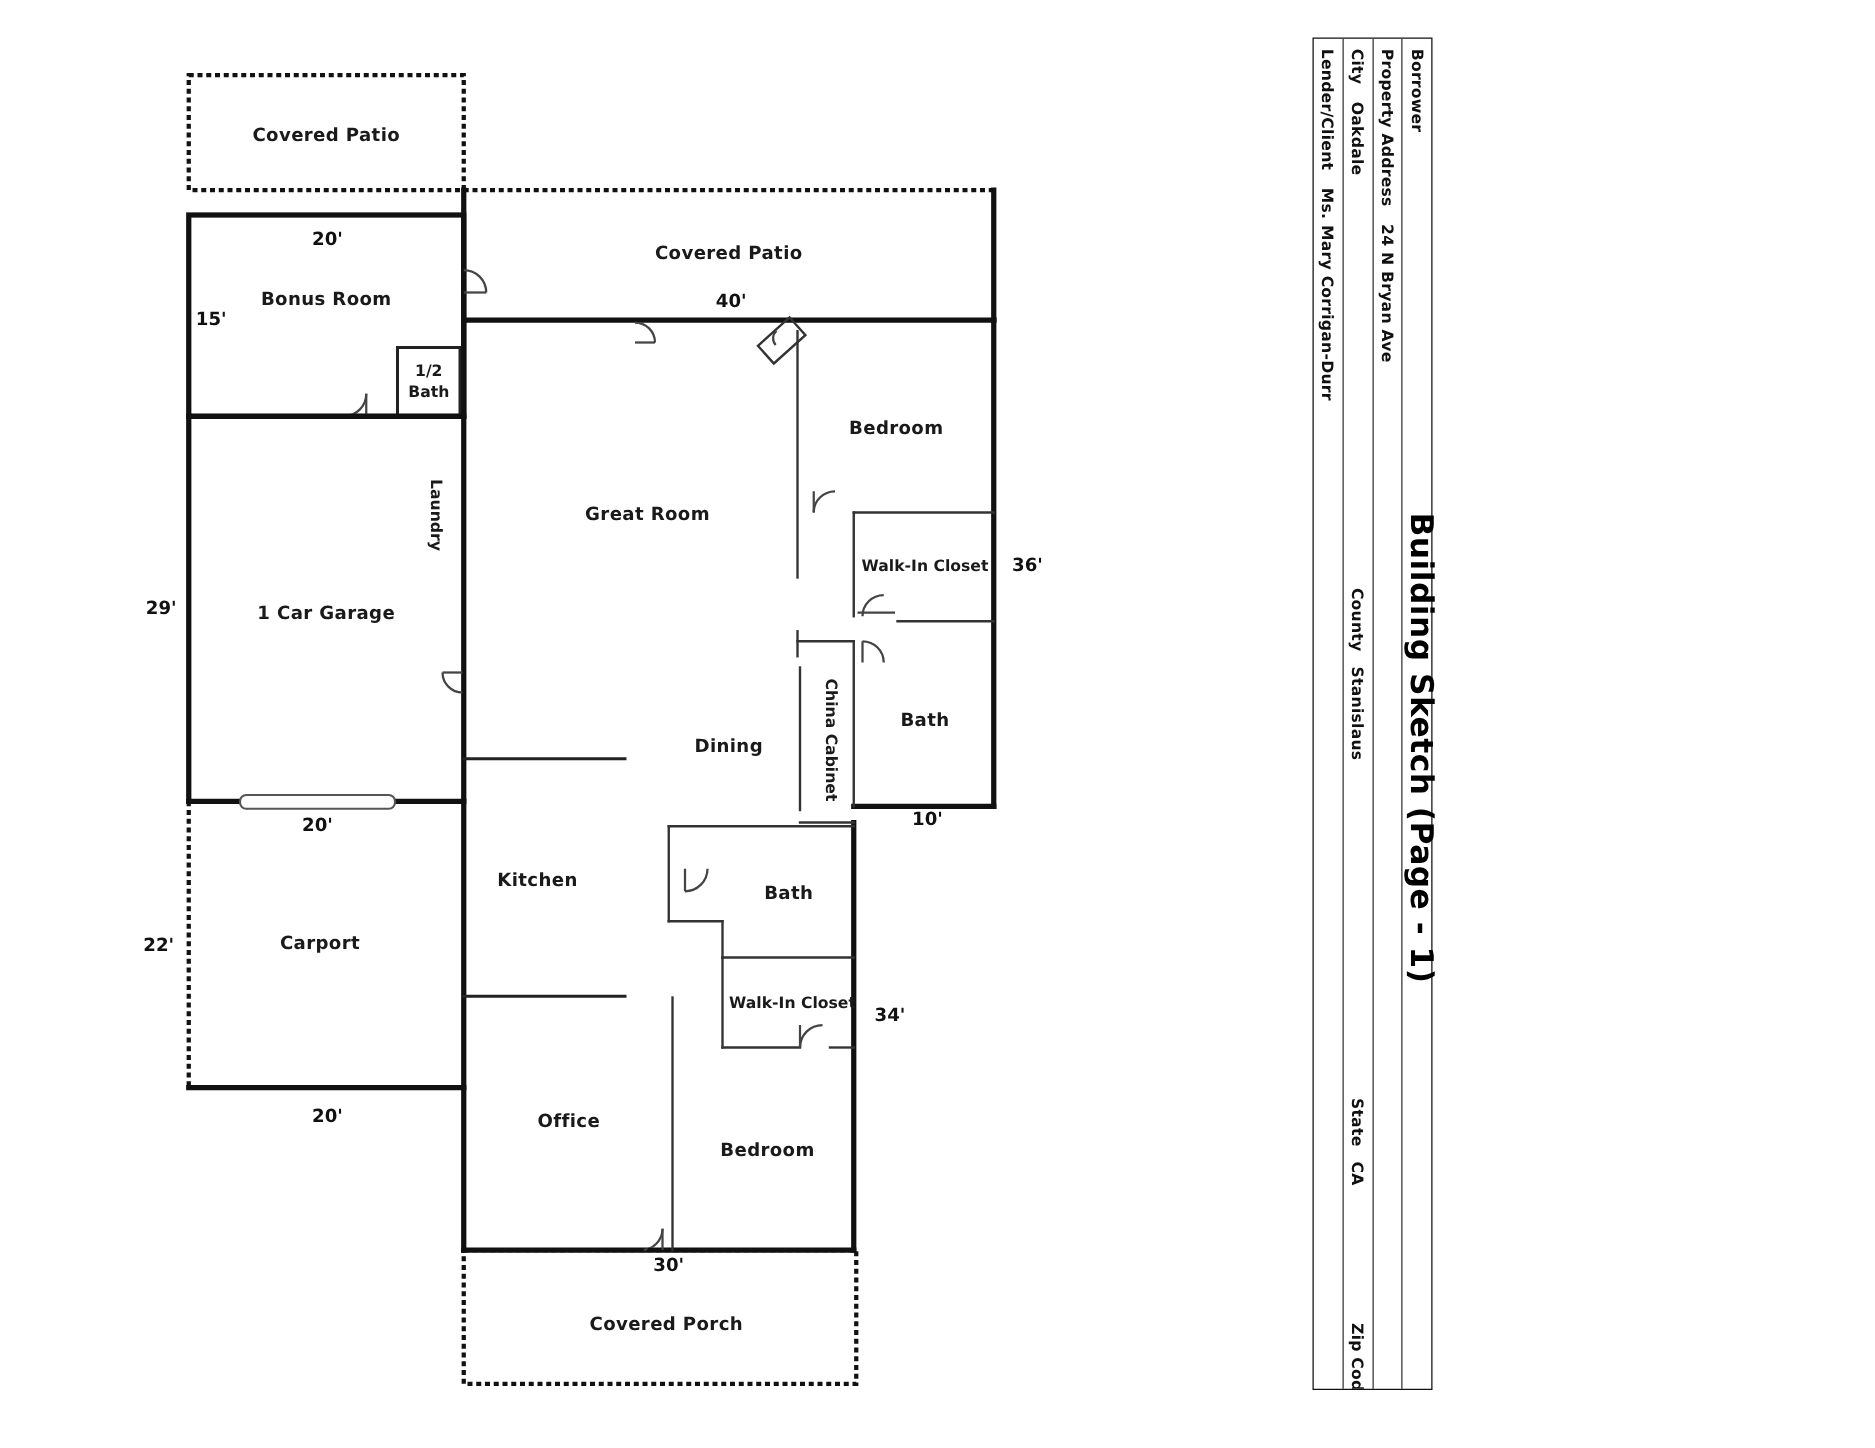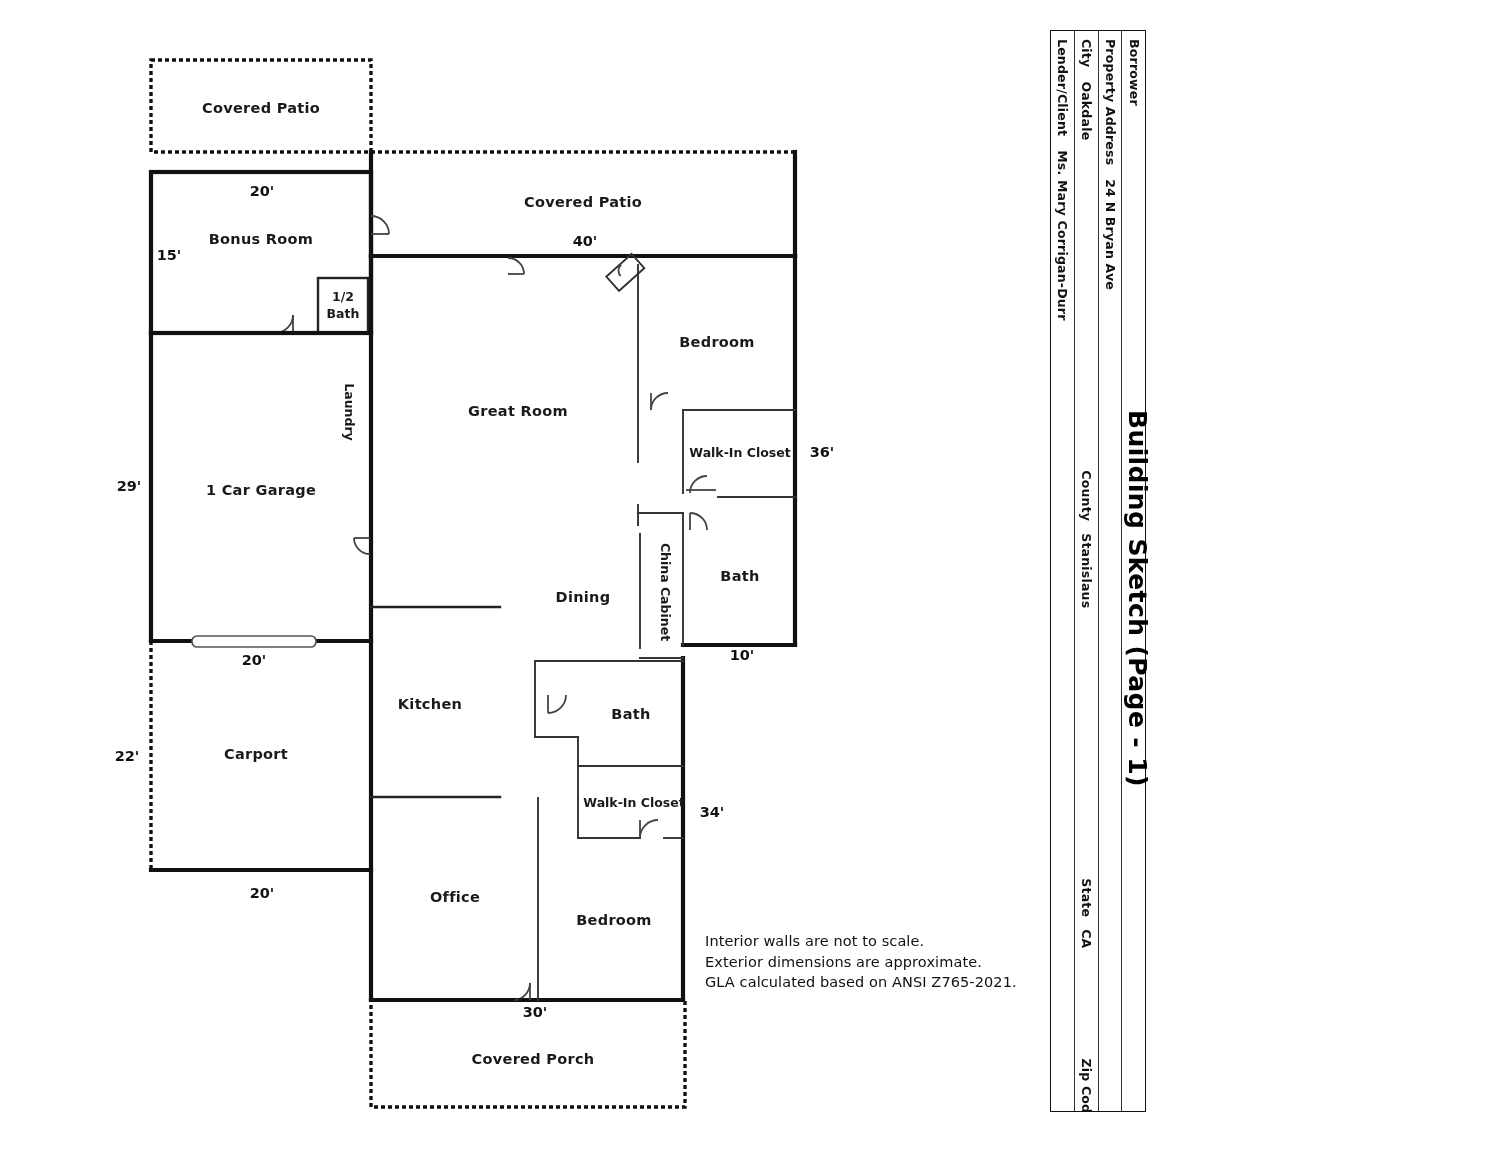--- a/index.html
+++ b/index.html
@@ -339,23 +339,20 @@
     </g>
 
     <g>
       <rect x="371" y="1000" width="314" height="107" class="wall-dash"></rect>
       <text class="rm-label" x="533" y="1060">Covered Porch</text>
       <text class="dim-label" x="535" y="1013">30'</text>
     </g>
 
   </svg>
 
-  <div id="disclaimer">Interior walls are not to scale.
-Exterior dimensions are approximate.
-GLA calculated based on ANSI Z765-2021.</div>
 
   <div id="header-panel">
 
     <div class="hdr-col">
       <div class="hdr-rot">
         <span class="lbl">Borrower</span><span class="val"></span>
       </div>
     </div>
 
     <div class="hdr-col">

